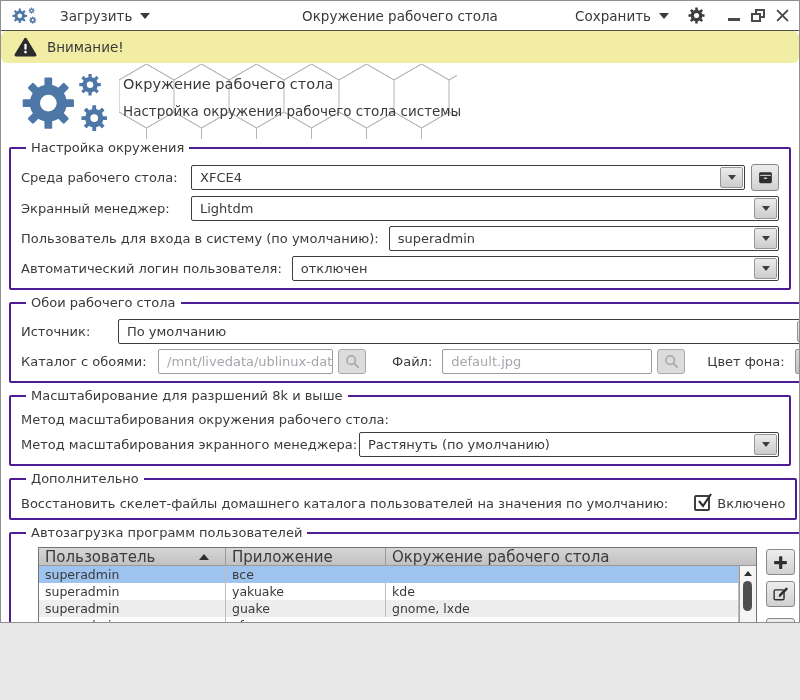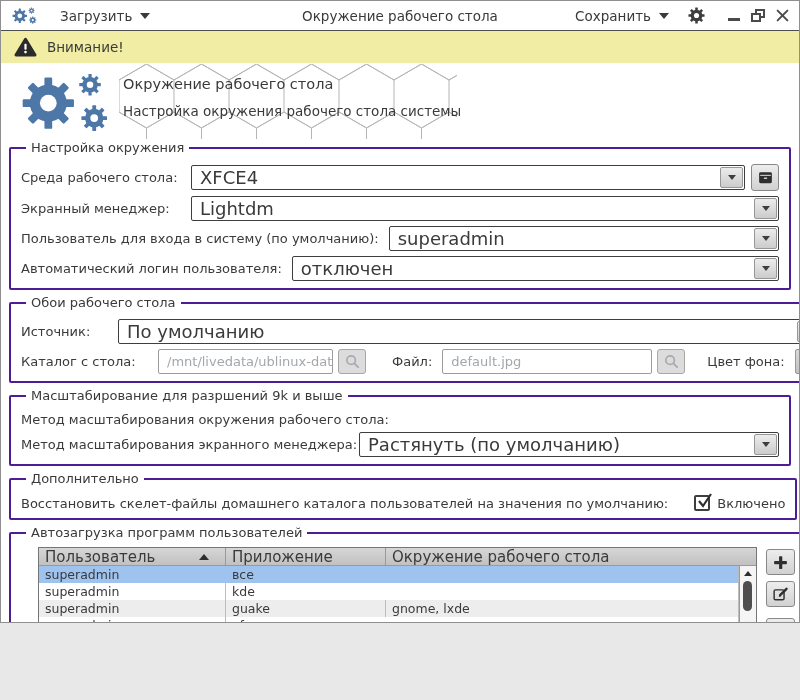--- a/index.html
+++ b/index.html
@@ -18,41 +18,41 @@
   .tb-title { position:absolute; left:50%; transform:translateX(-50%); font-size:13.5px; white-space:nowrap; }
   .tb-right { margin-left:auto; display:flex; align-items:center; gap:18px; }
   .win-controls { display:flex; align-items:center; gap:11px; margin-left:4px; }
   .wc-min { width:12px; height:3px; background:#4a4a4a; margin-top:7px; }
   .wc-restore { position:relative; width:14px; height:13px; }
   .wc-restore .back  { position:absolute; right:0; top:0; width:10px; height:9px; border:2px solid #4a4a4a; }
   .wc-restore .front { position:absolute; left:0; bottom:0; width:10px; height:9px; border:2px solid #4a4a4a; background:#fff; }
 
   
   .warnbar { height:32px; flex:0 0 32px; background:#f1eda4; display:flex; align-items:center;
-             padding:0 13px; gap:10px; font-size:13.5px; }
+             padding:0 13px; gap:10px; font-size:13.5px;border-radius:6px; }
 
   
   .hero { height:77px; flex:0 0 77px; position:relative; overflow:hidden; background:#fff; }
   .hex-bg { position:absolute; left:118px; top:1px; width:338px; height:75px; }
   .hero-gears { position:absolute; left:15px; top:8px; width:98px; height:62px; }
   .hero-text { position:absolute; left:122px; top:13px; }
   .hero-title { font-size:14.5px; margin-bottom:11px; }
   .hero-sub { font-size:13.5px; }
 
   
   fieldset.group { border:2px solid #4c1d95; border-radius:2px; margin:0 8px 5px; padding:4px 10px 7px; background:#fff; }
   legend { font-size:13px; padding:0 5px; margin-left:5px; white-space:nowrap; }
   .frow { display:flex; align-items:center; margin-top:5px; }
   .lbl { font-size:13px; flex-shrink:0; padding-right:10px; white-space:nowrap; }
   .w168 { width:170px; } .w335 { width:338px; } .w95 { width:97px; } .w135 { width:137px; }
 
   
   .combo { flex:1; height:25px; border:1px solid #3e3e3e; border-radius:2px; position:relative;
            background:#fff; display:flex; align-items:center; padding:0 30px 0 8px;
-           font-size:18px; overflow:hidden; white-space:nowrap; }
+           font-size:13px; overflow:hidden; white-space:nowrap; }
   .arrow-box { position:absolute; top:1px; right:1px; bottom:1px; width:23px;
                background:linear-gradient(#ececec,#cccccc); border:1px solid #979797; border-radius:2px;
                display:flex; align-items:center; justify-content:center; }
   .caret-sm { width:0; height:0; border-left:4.5px solid transparent; border-right:4.5px solid transparent;
               border-top:5.5px solid #3e3e3e; }
 
   .sq-btn { width:28px; height:27px; margin-left:6px; border:1px solid #888; border-radius:3px;
             background:linear-gradient(#ededed,#d1d1d1); display:flex; align-items:center;
             justify-content:center; flex-shrink:0; }
 
@@ -284,21 +284,21 @@
 
     <div class="frow">
       <span class="lbl w95">Источник:</span>
       <div class="combo">
         <span>По умолчанию</span>
         <span class="arrow-box"></span>
       </div>
     </div>
 
     <div class="frow">
-      <span class="lbl w135">Каталог с стола:</span>
+      <span class="lbl w135">Каталог с обоями:</span>
       <div class="tfield f-dir">/mnt/livedata/ublinux-data/b</div>
       <div class="search-btn">
         <svg width="17" height="17" viewBox="0 0 100 100">
           <circle cx="42" cy="42" r="25" fill="none" stroke="#a6abb0" stroke-width="10"></circle>
           <line x1="61" y1="61" x2="83" y2="83" stroke="#a6abb0" stroke-width="11" stroke-linecap="round"></line>
         </svg>
       </div>
       <span class="lbl" style="margin-left:26px;">Файл:</span>
       <div class="tfield f-file">default.jpg</div>
       <div class="search-btn">
@@ -308,21 +308,21 @@
         </svg>
       </div>
       <span class="lbl" style="margin-left:22px;">Цвет фона:</span>
       <div class="color-btn">
         
       </div>
     </div>
   </fieldset>
 
   <fieldset class="group">
-    <legend>Масштабирование для разршений 9k и выше</legend>
+    <legend>Масштабирование для разршений 8k и выше</legend>
 
     <div class="frow">
       <span class="lbl w335">Метод масштабирования окружения рабочего стола:</span>
     </div>
 
     <div class="frow">
       <span class="lbl w335">Метод масштабирования экранного менеджера:</span>
       <div class="combo">
         <span>Растянуть (по умолчанию)</span>
         <span class="arrow-box">
@@ -362,20 +362,21 @@
             <span>Окружение рабочего стола</span>
           </div>
         </div>
         <div class="tbody">
           <div class="tr sel">
             <div class="td c1">superadmin</div>
             <div class="td c3">все</div>
           </div>
           <div class="tr">
             <div class="td c1">superadmin</div>
+            <div class="td c2">yakuake</div>
             <div class="td c3">kde</div>
           </div>
           <div class="tr odd">
             <div class="td c1">superadmin</div>
             <div class="td c2">guake</div>
             <div class="td c3">gnome, lxde</div>
           </div>
           <div class="tr">
             <div class="td c1">superadmin, user</div>
             <div class="td c3">xfce</div>

